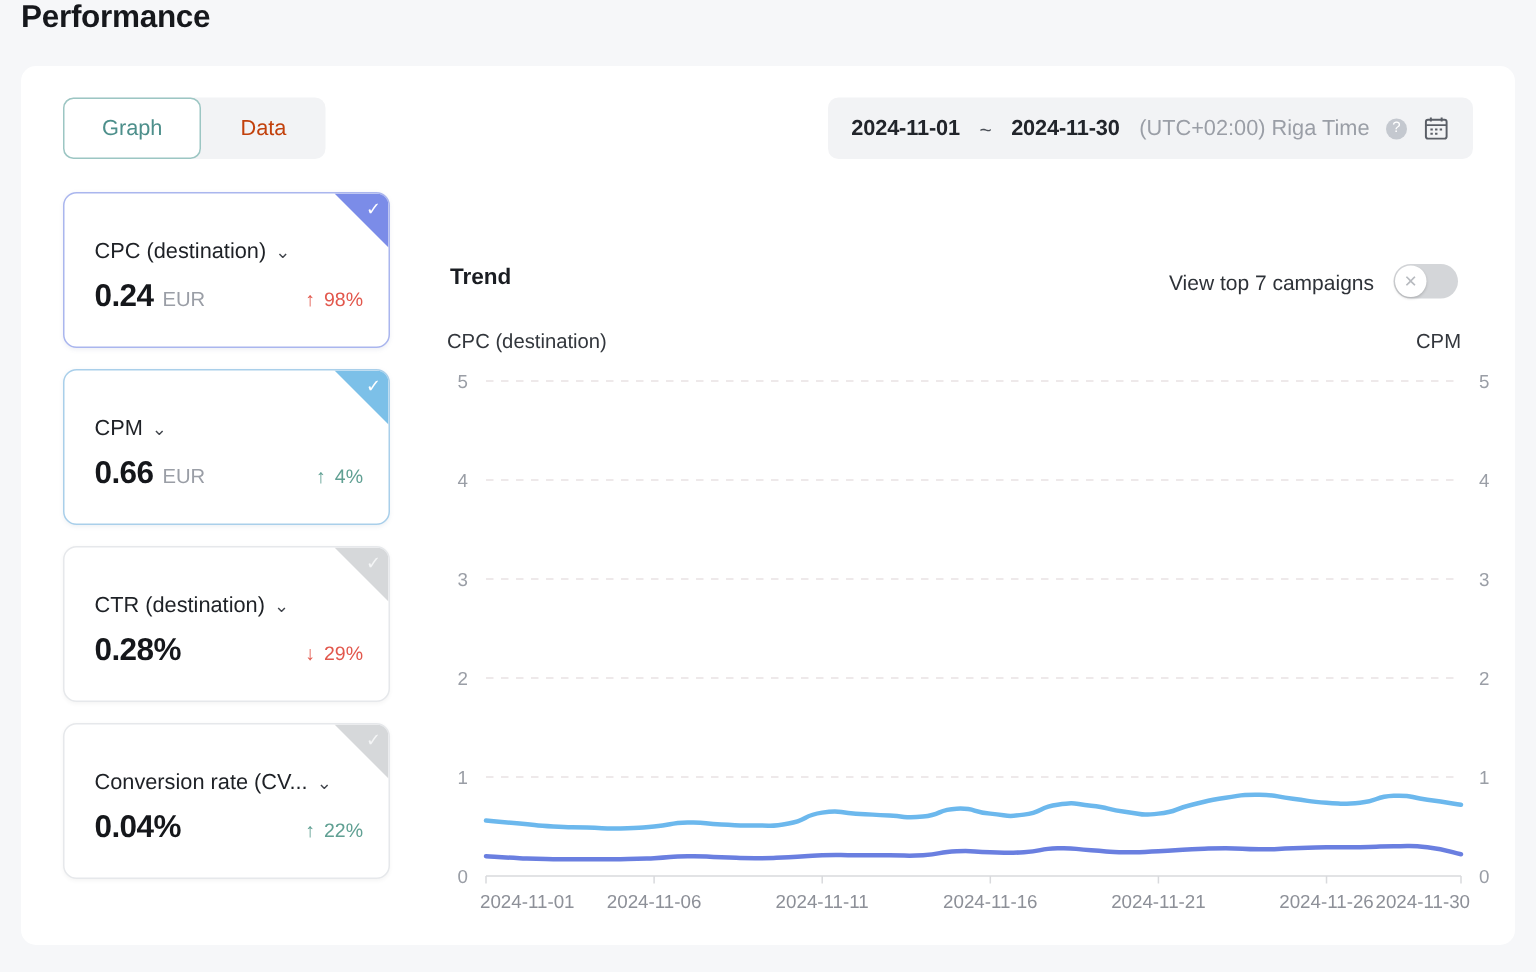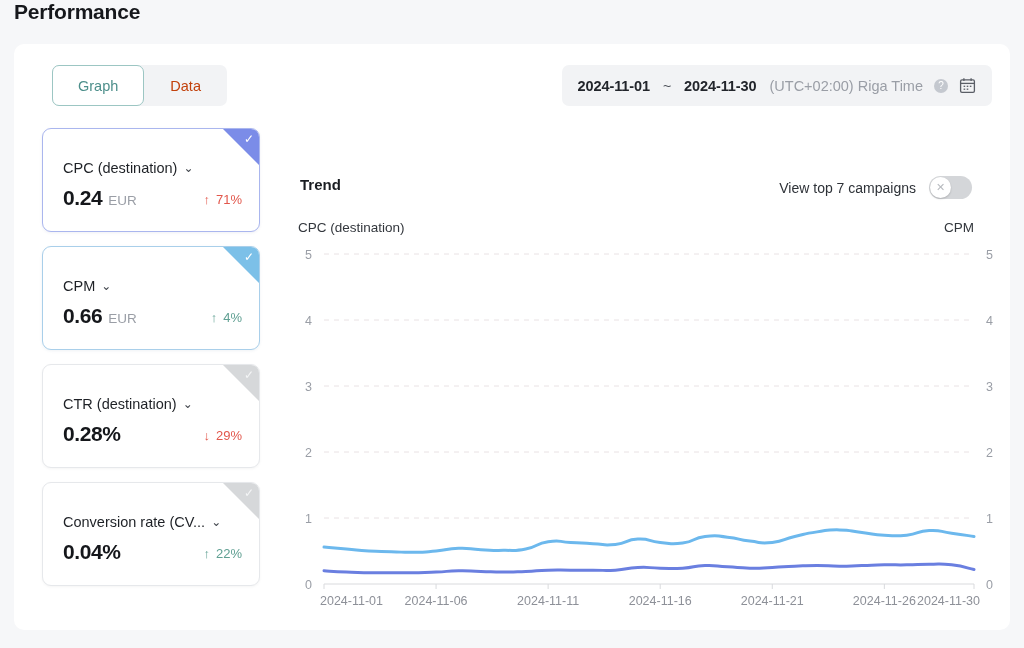--- a/index.html
+++ b/index.html
@@ -19,21 +19,21 @@
   }
 
   .panel {
     position: absolute; left: 14px; top: 44px;
     width: 996px; height: 586px;
     background: #ffffff;
     border-radius: 10px;
   }
 
   
-  .toolbar { position: absolute; left: 10px; top: 0; width: 100%; height: 84px; }
+  .toolbar { position: absolute; left: 0; top: 0; width: 100%; height: 84px; }
 
   .tabs {
     position: absolute; left: 28px; top: 21px;
     display: flex; background: #f2f3f5; border-radius: 7px; padding: 0;
     height: 41px; align-items: center;
   }
   .tab {
     height: 41px; line-height: 41px;
     padding: 0 25px; font-size: 14.5px; color: #c2410c;
     border-radius: 7px; cursor: pointer; user-select: none;
@@ -189,21 +189,21 @@
         <div class="card-name">
           <span>CPC (destination)</span>
           <span class="chev">⌄</span>
         </div>
         <div class="card-val">
           <span>0.24</span>
           <span class="card-unit">EUR</span>
         </div>
         <div class="card-delta delta-up-red">
           <span>↑</span>
-          <span>71%</span>
+          <span>98%</span>
         </div>
       </div>
 
       <div class="card sel-b">
         <div class="corner c-b"></div>
         <div class="corner-check">✓</div>
         <div class="card-name">
           <span>CPM</span>
           <span class="chev">⌄</span>
         </div>

